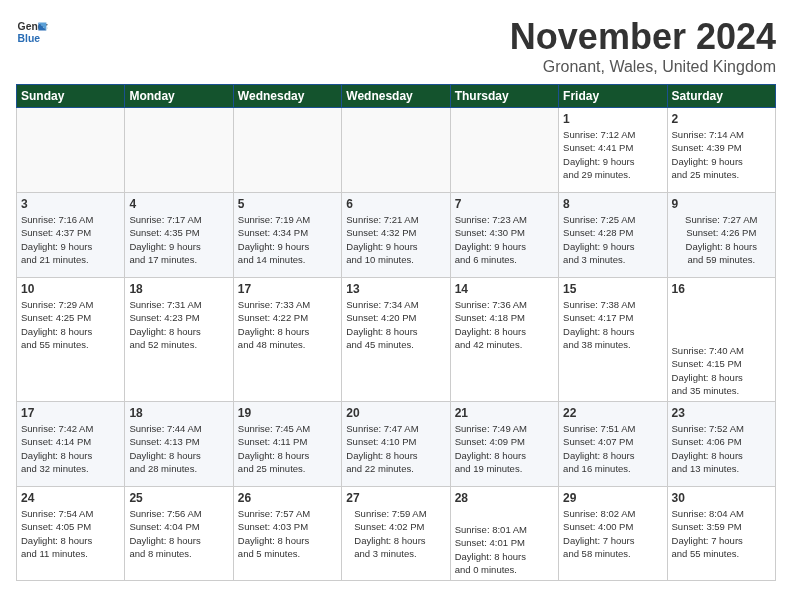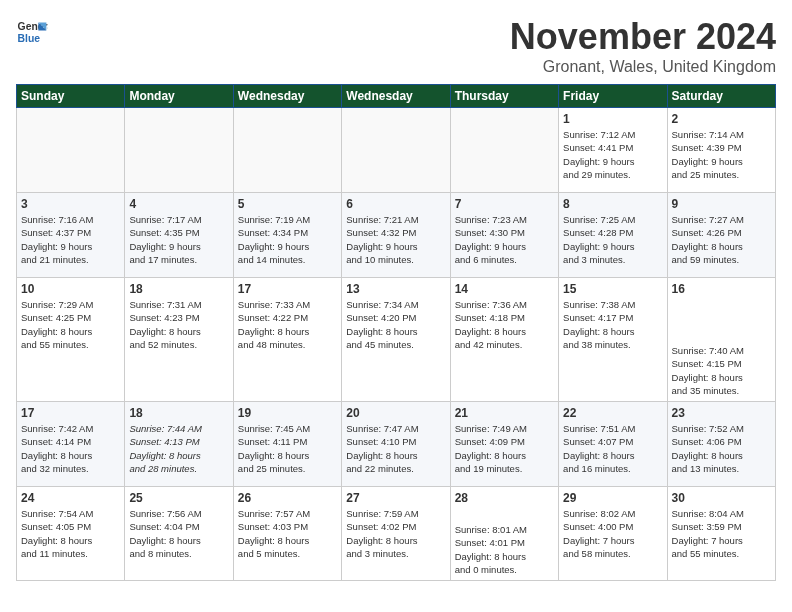--- a/index.html
+++ b/index.html
@@ -167,21 +167,21 @@
         </td>
         <td>
           <div class="day-number">8</div>
           <div class="day-info" style="white-space: pre-line;">Sunrise: 7:25 AM
 Sunset: 4:28 PM
 Daylight: 9 hours
 and 3 minutes.</div>
         </td>
         <td>
           <div class="day-number">9</div>
-          <div class="day-info" style="white-space: pre-line;">Sunrise: 7:27 AM
+          <div class="day-info" style="white-space: pre-line; text-align: center;">Sunrise: 7:27 AM
 Sunset: 4:26 PM
 Daylight: 8 hours
 and 59 minutes.</div>
         </td>
       </tr>
       <tr>
         <td>
           <div class="day-number">10</div>
           <div class="day-info" style="white-space: pre-line;">Sunrise: 7:29 AM
 Sunset: 4:25 PM
@@ -234,21 +234,21 @@
       <tr>
         <td>
           <div class="day-number">17</div>
           <div class="day-info" style="white-space: pre-line;">Sunrise: 7:42 AM
 Sunset: 4:14 PM
 Daylight: 8 hours
 and 32 minutes.</div>
         </td>
         <td>
           <div class="day-number">18</div>
-          <div class="day-info" style="white-space: pre-line; font-style: italic;">Sunrise: 7:44 AM
+          <div class="day-info" style="white-space: pre-line;">Sunrise: 7:44 AM
 Sunset: 4:13 PM
 Daylight: 8 hours
 and 28 minutes.</div>
         </td>
         <td>
           <div class="day-number">19</div>
           <div class="day-info" style="white-space: pre-line;">Sunrise: 7:45 AM
 Sunset: 4:11 PM
 Daylight: 8 hours
 and 25 minutes.</div>
@@ -299,21 +299,21 @@
         </td>
         <td>
           <div class="day-number">26</div>
           <div class="day-info" style="white-space: pre-line;">Sunrise: 7:57 AM
 Sunset: 4:03 PM
 Daylight: 8 hours
 and 5 minutes.</div>
         </td>
         <td>
           <div class="day-number">27</div>
-          <div class="day-info" style="white-space: pre-line;">Sunrise: 7:59 AM
+          <div class="day-info" style="white-space: pre-line; margin-left: 8px;">Sunrise: 7:59 AM
 Sunset: 4:02 PM
 Daylight: 8 hours
 and 3 minutes.</div>
         </td>
         <td>
           <div class="day-number">28</div>
           <div class="day-info" style="white-space: pre-line; margin-top: 18px;">Sunrise: 8:01 AM
 Sunset: 4:01 PM
 Daylight: 8 hours
 and 0 minutes.</div>

